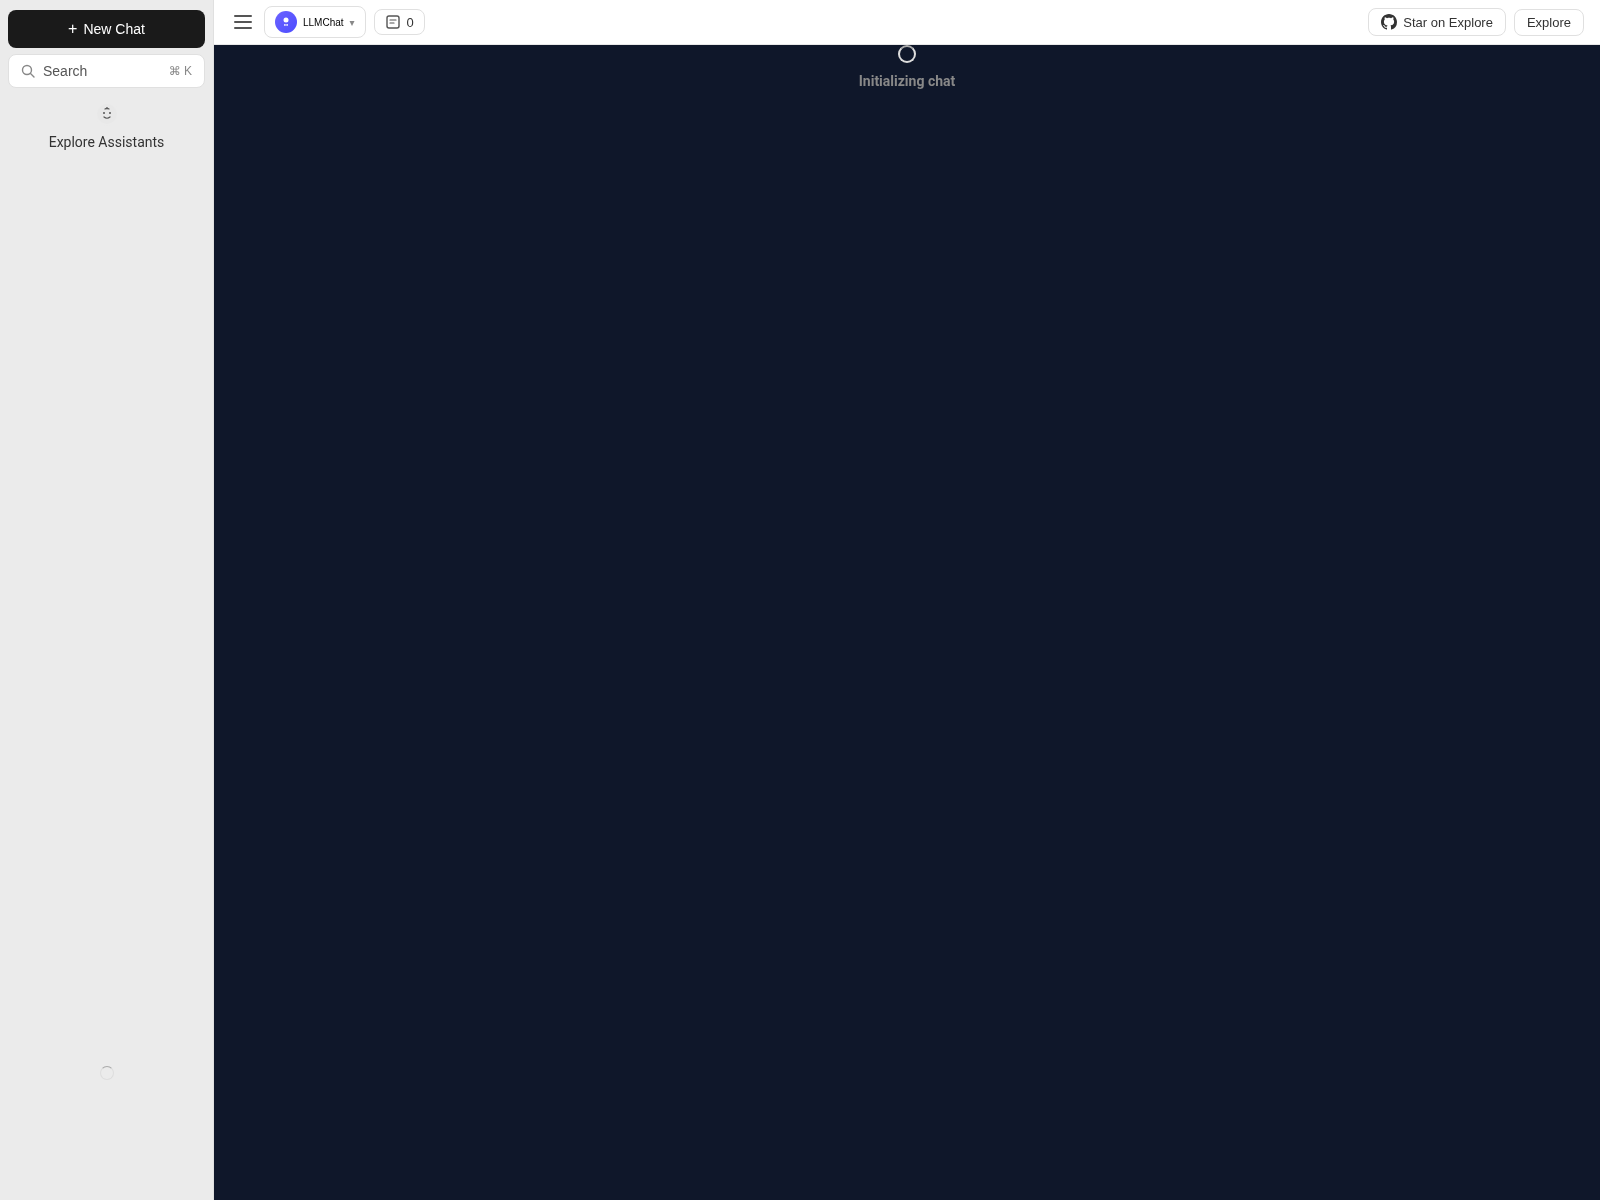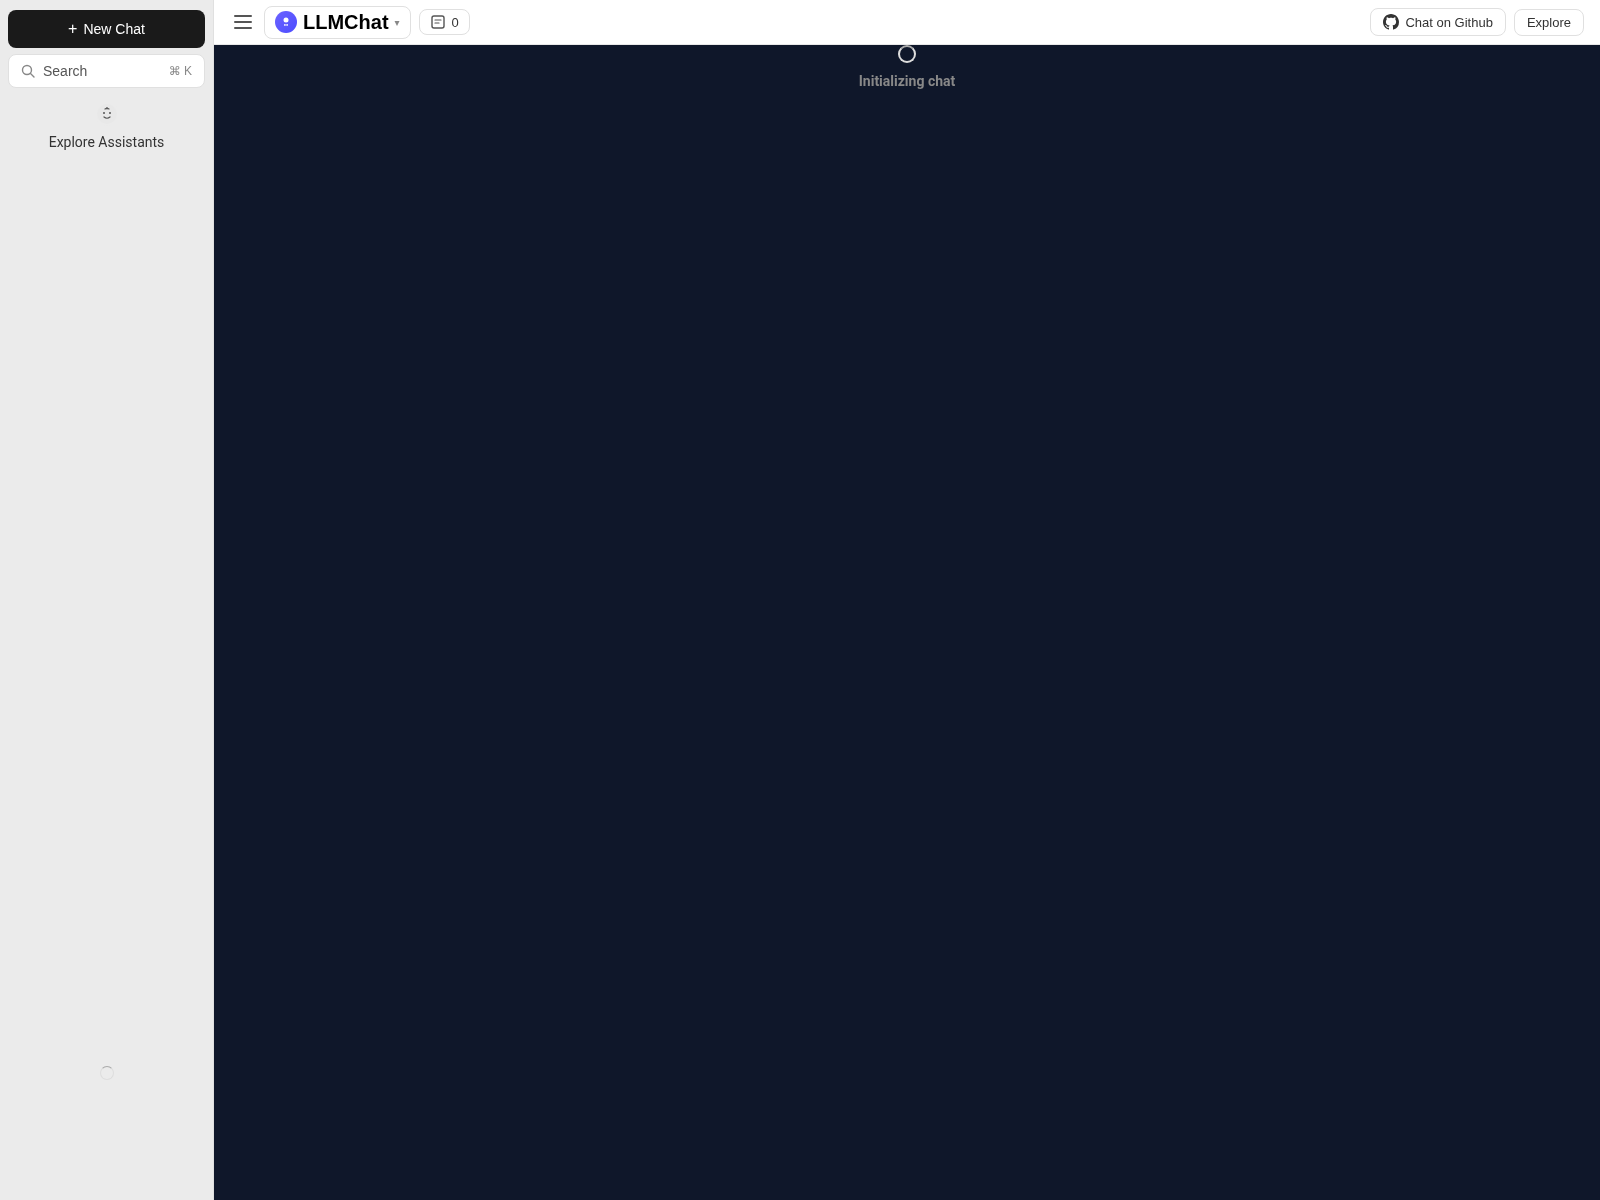--- a/index.html
+++ b/index.html
@@ -158,22 +158,21 @@
       background: linear-gradient(135deg, #6c63ff, #4c4cff);
       display: flex;
       align-items: center;
       justify-content: center;
       color: white;
       font-size: 10px;
       font-weight: bold;
     }
 
     .model-name {
-      font-size: 20px;
-      font-weight: bold;
+      font-size: 10px;
     }
 
     .chevron-down {
       font-size: 10px;
       color: #888;
     }
 
     .artifact-btn {
       display: flex;
       align-items: center;
@@ -338,21 +337,21 @@
         <line x1="5" y1="9" x2="9" y2="9" stroke="#555" stroke-width="1.2" stroke-linecap="round"></line>
       </svg>
       <span class="artifact-count">0</span>
     </button>
 
     <div class="topbar-right">
       <button class="github-btn">
         <svg width="16" height="16" viewBox="0 0 16 16" fill="#333">
           <path d="M8 0C3.58 0 0 3.58 0 8c0 3.54 2.29 6.53 5.47 7.59.4.07.55-.17.55-.38 0-.19-.01-.82-.01-1.49-2.01.37-2.53-.49-2.69-.94-.09-.23-.48-.94-.82-1.13-.28-.15-.68-.52-.01-.53.63-.01 1.08.58 1.23.82.72 1.21 1.87.87 2.33.66.07-.52.28-.87.51-1.07-1.78-.2-3.64-.89-3.64-3.95 0-.87.31-1.59.82-2.15-.08-.2-.36-1.02.08-2.12 0 0 .67-.21 2.2.82.64-.18 1.32-.27 2-.27.68 0 1.36.09 2 .27 1.53-1.04 2.2-.82 2.2-.82.44 1.1.16 1.92.08 2.12.51.56.82 1.27.82 2.15 0 3.07-1.87 3.75-3.65 3.95.29.25.54.73.54 1.48 0 1.07-.01 1.93-.01 2.2 0 .21.15.46.55.38A8.013 8.013 0 0016 8c0-4.42-3.58-8-8-8z"></path>
         </svg>
-        <span>Chat on Github</span>
+        <span>Star on Explore</span>
       </button>
 
       <button class="feedback-btn">
         <span>Explore</span>
       </button>
     </div>
   </div>
 
   <div class="content">
     <div class="initializing-container">

